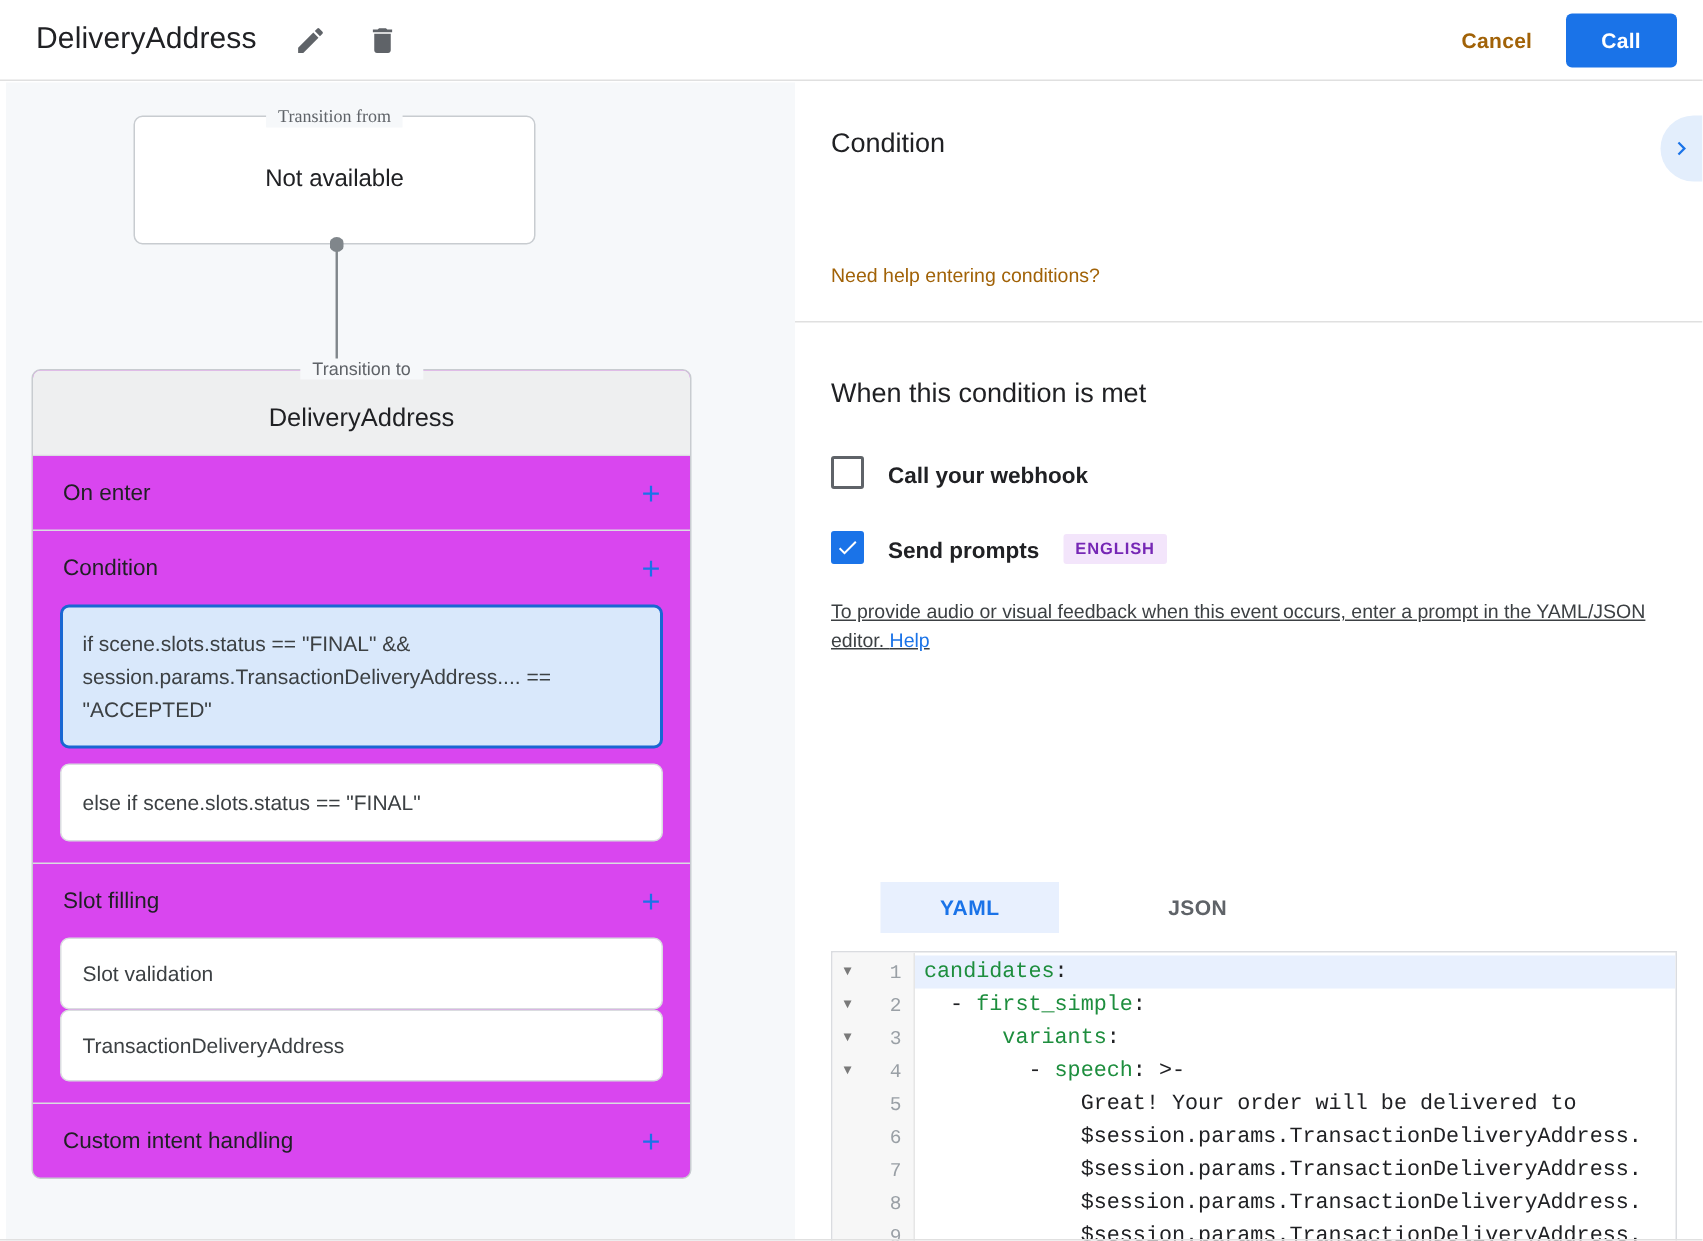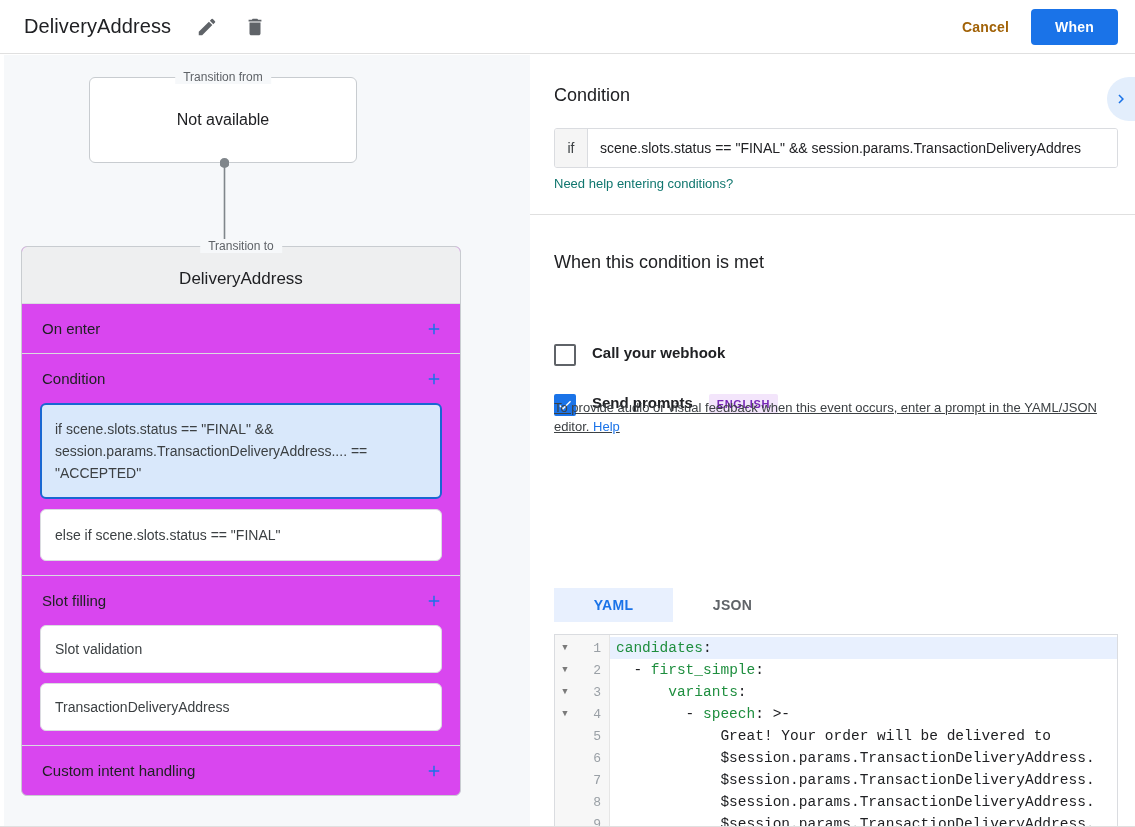--- a/index.html
+++ b/index.html
@@ -50,21 +50,21 @@
   }
   .fieldset-box {
     position: relative;
     border: 1px solid #c8ccd0;
     border-radius: 6px;
     background: #ffffff;
   }
   .fieldset-legend {
     position: absolute; top: -8px; left: 50%; transform: translateX(-50%);
     background: #f6f8fa; padding: 0 8px;
-    font-size: 12px; color: #5f6368; white-space: nowrap;
+    font-size: 12px; color: #5f6368; white-space: nowrap; font-family: Liberation Serif, serif;
   }
 
   
   .trans-from {
     position: absolute; left: 85px; top: 22px; width: 268px; height: 86px;
     display: flex; align-items: center; justify-content: center;
   }
   .trans-from-text { font-size: 16px; color: #202124; }
 
   
@@ -120,21 +120,21 @@
     background: #d9e8fb;
     border: 2px solid #1967d2;
     padding: 13px 13px;
   }
   .slot-item {
     border: 1px solid #dadce0; border-radius: 6px;
     background: #ffffff;
     height: 48px; display: flex; align-items: center;
     padding: 0 14px;
     font-size: 14px; color: #3c4043;
-    margin-bottom: 10px; cursor: pointer;
+    cursor: pointer;
   }
   .slot-item:last-child { margin-bottom: 0; }
 
   
   .right-panel {
     position: absolute; left: 530px; top: 55px; width: 605px; height: 772px;
     background: #ffffff;
     overflow: hidden;
   }
   .right-section-1 {
@@ -166,30 +166,30 @@
   }
   .cond-input {
     flex: 1; border: none; outline: none;
     font-size: 14px; color: #202124;
     padding: 0 12px;
     font-family: "Liberation Sans", sans-serif;
     background: #ffffff;
   }
   .help-link {
     position: absolute; left: 24px; top: 121px;
-    font-size: 13px; color: #0f766e; text-decoration: none; cursor: pointer;
+    font-size: 13px; color: #a16207; text-decoration: none; cursor: pointer;
   }
 
   .right-section-2 { position: absolute; left: 0; top: 161px; width: 605px; }
   .rp-h2 {
     position: absolute; left: 24px; top: 36px;
     font-size: 18px; color: #202124;
   }
   .chk-row {
-    position: absolute; left: 24px; display: flex; align-items: flex-start; margin-top: 40px;
+    position: absolute; left: 24px; display: flex; align-items: flex-end;
   }
   .chkbox {
     width: 22px; height: 22px; border: 2px solid #5f6368; border-radius: 2px;
     background: #ffffff; cursor: pointer;
     display: flex; align-items: center; justify-content: center;
   }
   .chkbox.checked {
     background: #1a73e8; border-color: #1a73e8;
   }
   .chk-label {
@@ -206,21 +206,21 @@
     font-size: 13px; color: #3c4043; line-height: 19px;
   }
   .helper-text a { color: #1a73e8; text-decoration: none; cursor: pointer; }
 
   
   .tabs { position: absolute; left: 24px; top: 372px; display: flex; }
   .tab {
     width: 119px; height: 34px;
     display: flex; align-items: center; justify-content: center;
     font-size: 14px; font-weight: bold; color: #5f6368;
-    cursor: pointer; letter-spacing: .3px;
+    cursor: pointer; letter-spacing: .3px; margin-left: 33px;
   }
   .tab.active { background: #e8f0fe; color: #1a73e8; }
 
   
   .editor {
     position: absolute; left: 24px; top: 418px; width: 564px; height: 354px;
     border: 1px solid #dadce0;
     background: #ffffff;
     display: flex; overflow: hidden;
   }
@@ -264,21 +264,21 @@
 
   <div class="icon-btn" title="delete">
     <svg width="22" height="22" viewBox="0 0 24 24" fill="#5f6368">
       <path d="M6 19c0 1.1.9 2 2 2h8c1.1 0 2-.9 2-2V7H6v12zM19 4h-3.5l-1-1h-5l-1 1H5v2h14V4z"></path>
     </svg>
   </div>
 
   <div class="topbar-spacer"></div>
 
   <button class="btn-cancel">Cancel</button>
-  <button class="btn-save">When</button>
+  <button class="btn-save">Call</button>
 </div>
 
 <div class="left-panel">
 
   <div class="fieldset-box trans-from">
     <span class="fieldset-legend">Transition from</span>
     <span class="trans-from-text">Not available</span>
   </div>
 
   <div class="connector">
@@ -354,24 +354,20 @@
 
   <div class="right-section-1">
     <div class="rp-title">Condition</div>
 
     <div class="expand-pill">
       <svg width="18" height="18" viewBox="0 0 24 24" fill="#1a73e8">
         <path d="M8.59 16.59 13.17 12 8.59 7.41 10 6l6 6-6 6-1.41-1.41z"></path>
       </svg>
     </div>
 
-    <div class="cond-input-wrap">
-      <div class="cond-if">if</div>
-      <input class="cond-input" type="text" value="scene.slots.status == &quot;FINAL&quot; &amp;&amp; session.params.TransactionDeliveryAddres" style="">
-    </div>
 
     <a class="help-link">Need help entering conditions?</a>
   </div>
 
   <div class="right-section-2">
     <div class="rp-h2">When this condition is met</div>
 
     <div class="chk-row" style="top:88px;">
       <span class="chkbox"></span>
       <span class="chk-label">Call your webhook</span>

